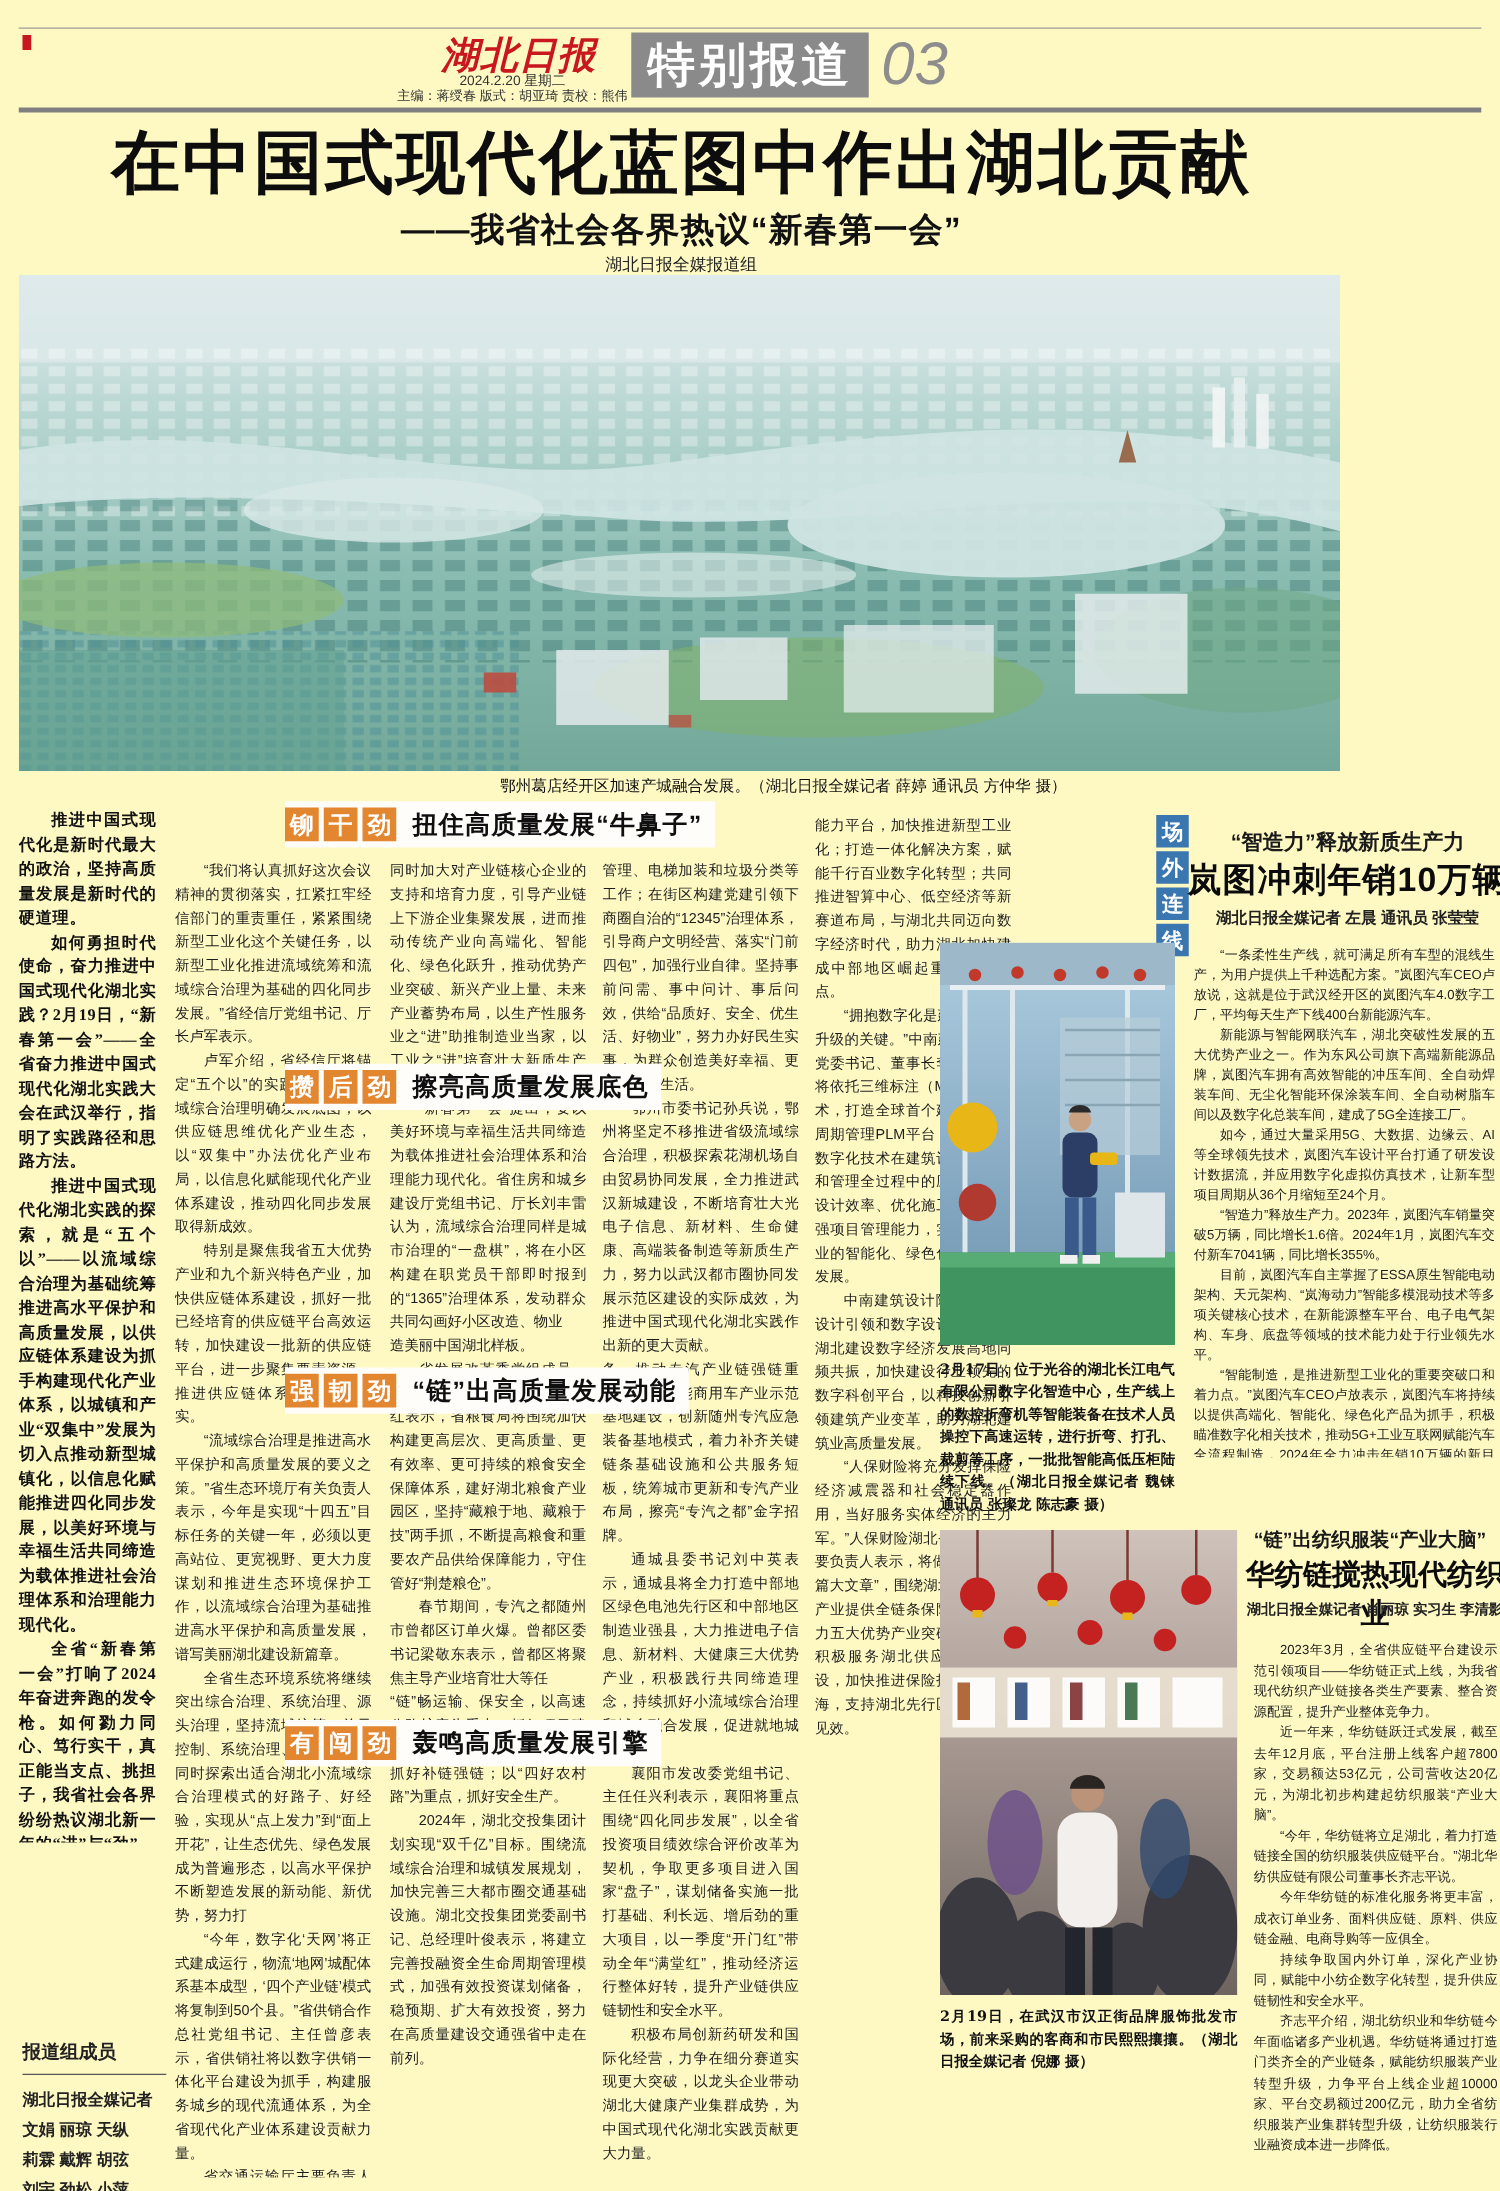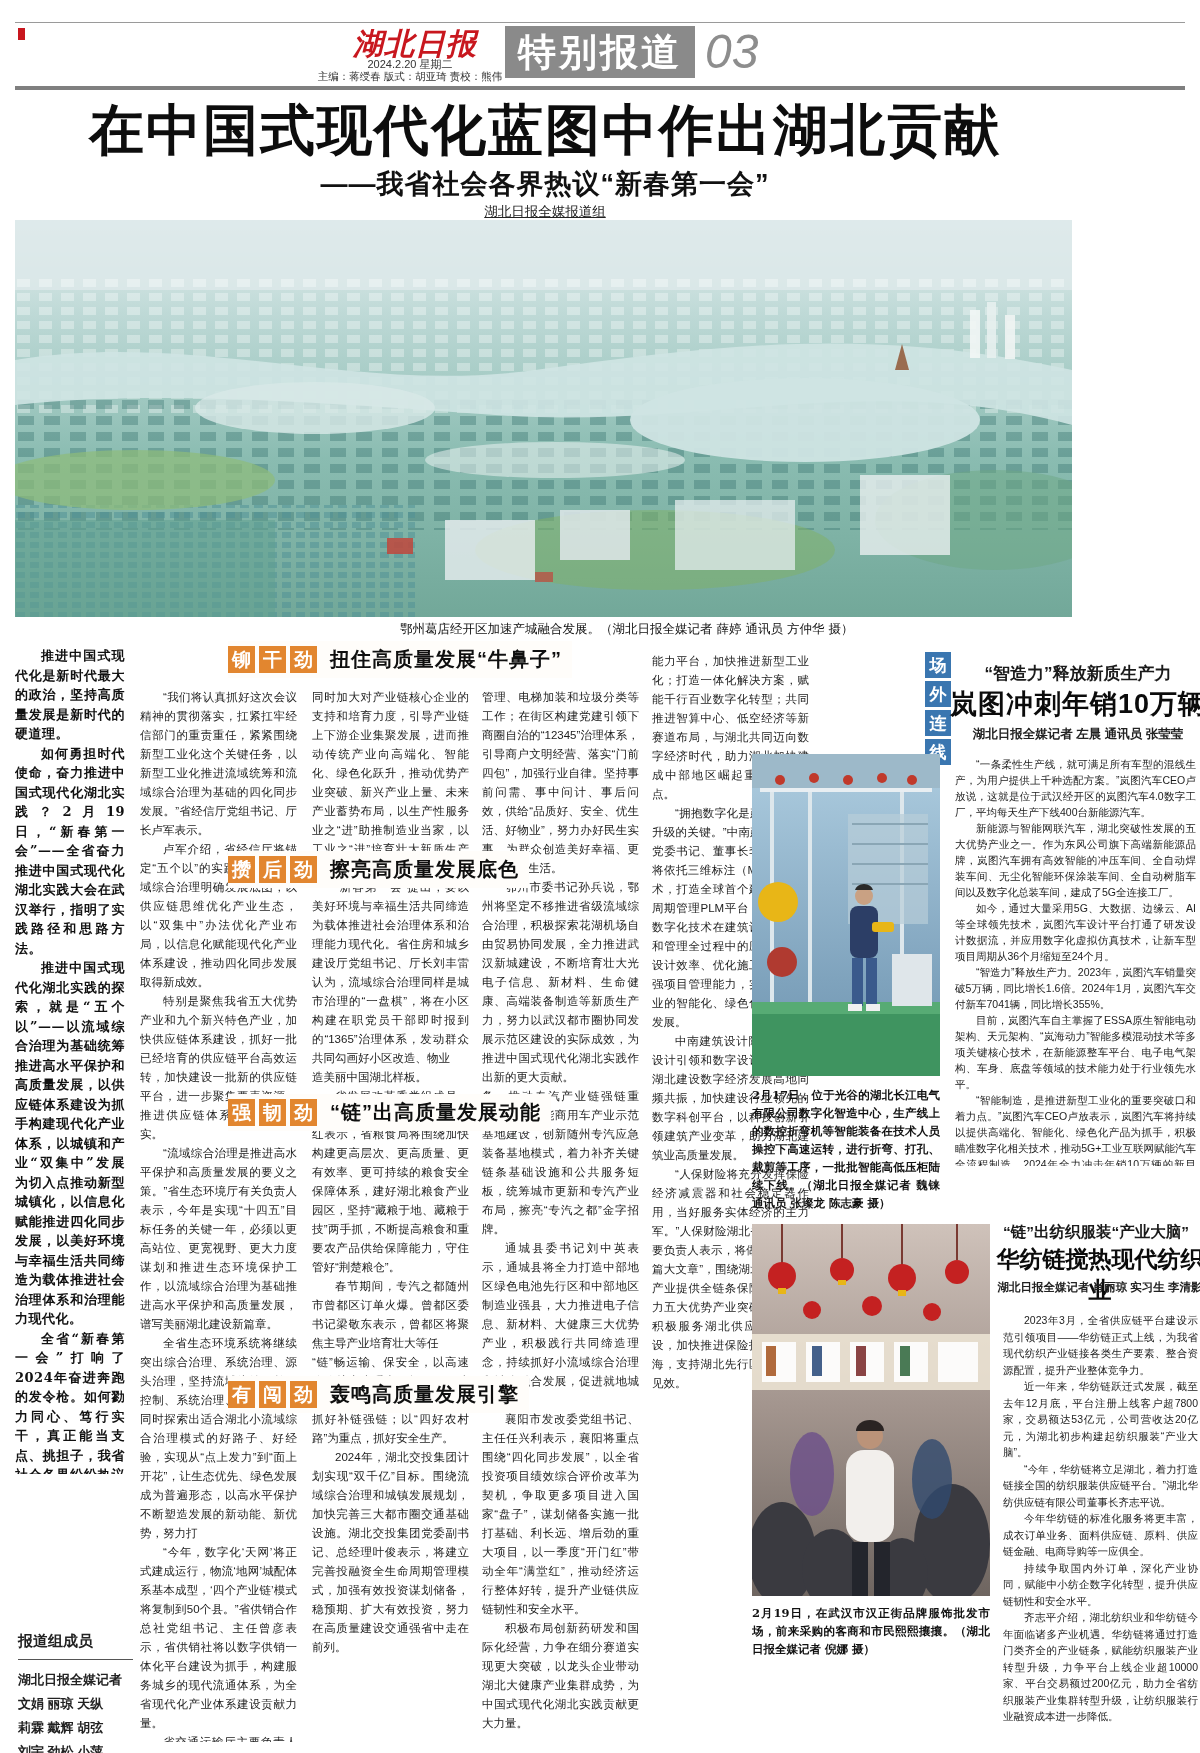--- a/index.html
+++ b/index.html
@@ -1,35 +1,35 @@
 <!DOCTYPE html>
 <html><head>
 <meta charset="utf-8">
 <style>
   html,body{margin:0;padding:0;background:#e9e7e2;font-family:"Liberation Sans",sans-serif;}
-  #paper{position:relative;width:1200px;height:1753px;background:#ffffff;margin:0 auto;overflow:hidden;color:#1a1a1a;}
+  #paper{position:relative;width:1200px;height:1753px;background:#fef9c3;margin:0 auto;overflow:hidden;color:#1a1a1a;}
   .abs{position:absolute;}
   
   .topline{left:15px;top:22px;width:1170px;height:1px;background:#9a9a9a;}
   .cropmark{left:18px;top:28px;width:7px;height:12px;background:#c8171e;}
   .paperName{left:330px;top:24px;width:170px;text-align:center;font-family:"DejaVu Serif",serif;font-weight:900;font-style:italic;font-size:30px;color:#c8171e;letter-spacing:1px;}
   .dateLine{left:320px;top:57px;width:180px;text-align:center;font-size:11px;color:#333;}
   .staffLine{left:305px;top:70px;width:210px;text-align:center;font-size:10.5px;color:#333;}
   .secBox{left:505px;top:26px;width:190px;height:52px;background:#8a8a8a;color:#fff;display:flex;align-items:center;justify-content:center;font-size:38px;font-weight:800;letter-spacing:3px;}
   .pageNum{left:705px;top:24px;font-size:48px;color:#8d8d8d;font-weight:400;font-style:italic;}
   .headerBand{left:15px;top:86px;width:1170px;height:4px;background:#7f7f7f;}
   
   .mainHeadline{left:70px;top:100px;width:950px;text-align:center;font-size:55px;font-weight:900;color:#0d0d0d;letter-spacing:2px;line-height:60px;}
   .subHeadline{left:70px;top:166px;width:950px;text-align:center;font-size:27px;font-weight:700;color:#111;letter-spacing:1px;}
-  .leadByline{left:70px;top:203px;width:950px;text-align:center;font-size:13.5px;color:#222;text-decoration:underline;}
+  .leadByline{left:70px;top:203px;width:950px;text-align:center;font-size:13.5px;color:#222;}
   .aerial{left:15px;top:220px;width:1057px;height:397px;overflow:hidden;}
   .aerialCap{left:400px;top:621px;width:672px;text-align:left;font-family:"DejaVu Serif",serif;font-size:12.5px;color:#111;}
   
   .introCol{left:15px;top:646px;width:110px;height:828px;overflow:hidden;font-family:"DejaVu Serif",serif;font-weight:600;font-size:13px;line-height:19.5px;text-align:justify;letter-spacing:.5px;color:#111;}
-  .introCol p{margin:0;text-indent:2em;}
+  .introCol p{margin:0;text-indent:2em;font-family:Liberation Serif, serif;}
   
   .teamLabel{left:18px;top:1632px;font-size:15px;font-weight:800;color:#222;}
   .teamRule{left:18px;top:1659px;width:115px;height:1px;background:#555;}
   .teamNames{left:18px;top:1668px;width:140px;font-size:13px;line-height:24px;font-weight:700;color:#222;}
   
   .col{top:688px;width:157px;height:1054px;overflow:hidden;font-size:11.5px;line-height:19px;text-align:justify;color:#1c1c1c;}
   .col p{margin:0;text-indent:2em;}
   .col p.noind{text-indent:0;}
   .c1{left:140px;} .c2{left:312px;} .c3{left:482px;} .c4{left:652px;top:652px;height:1090px;}
   

